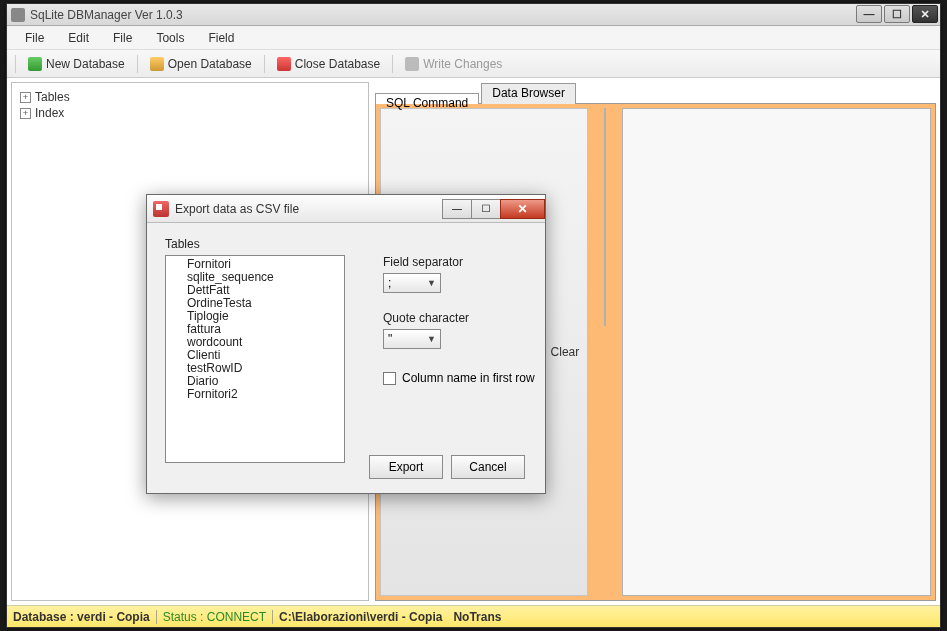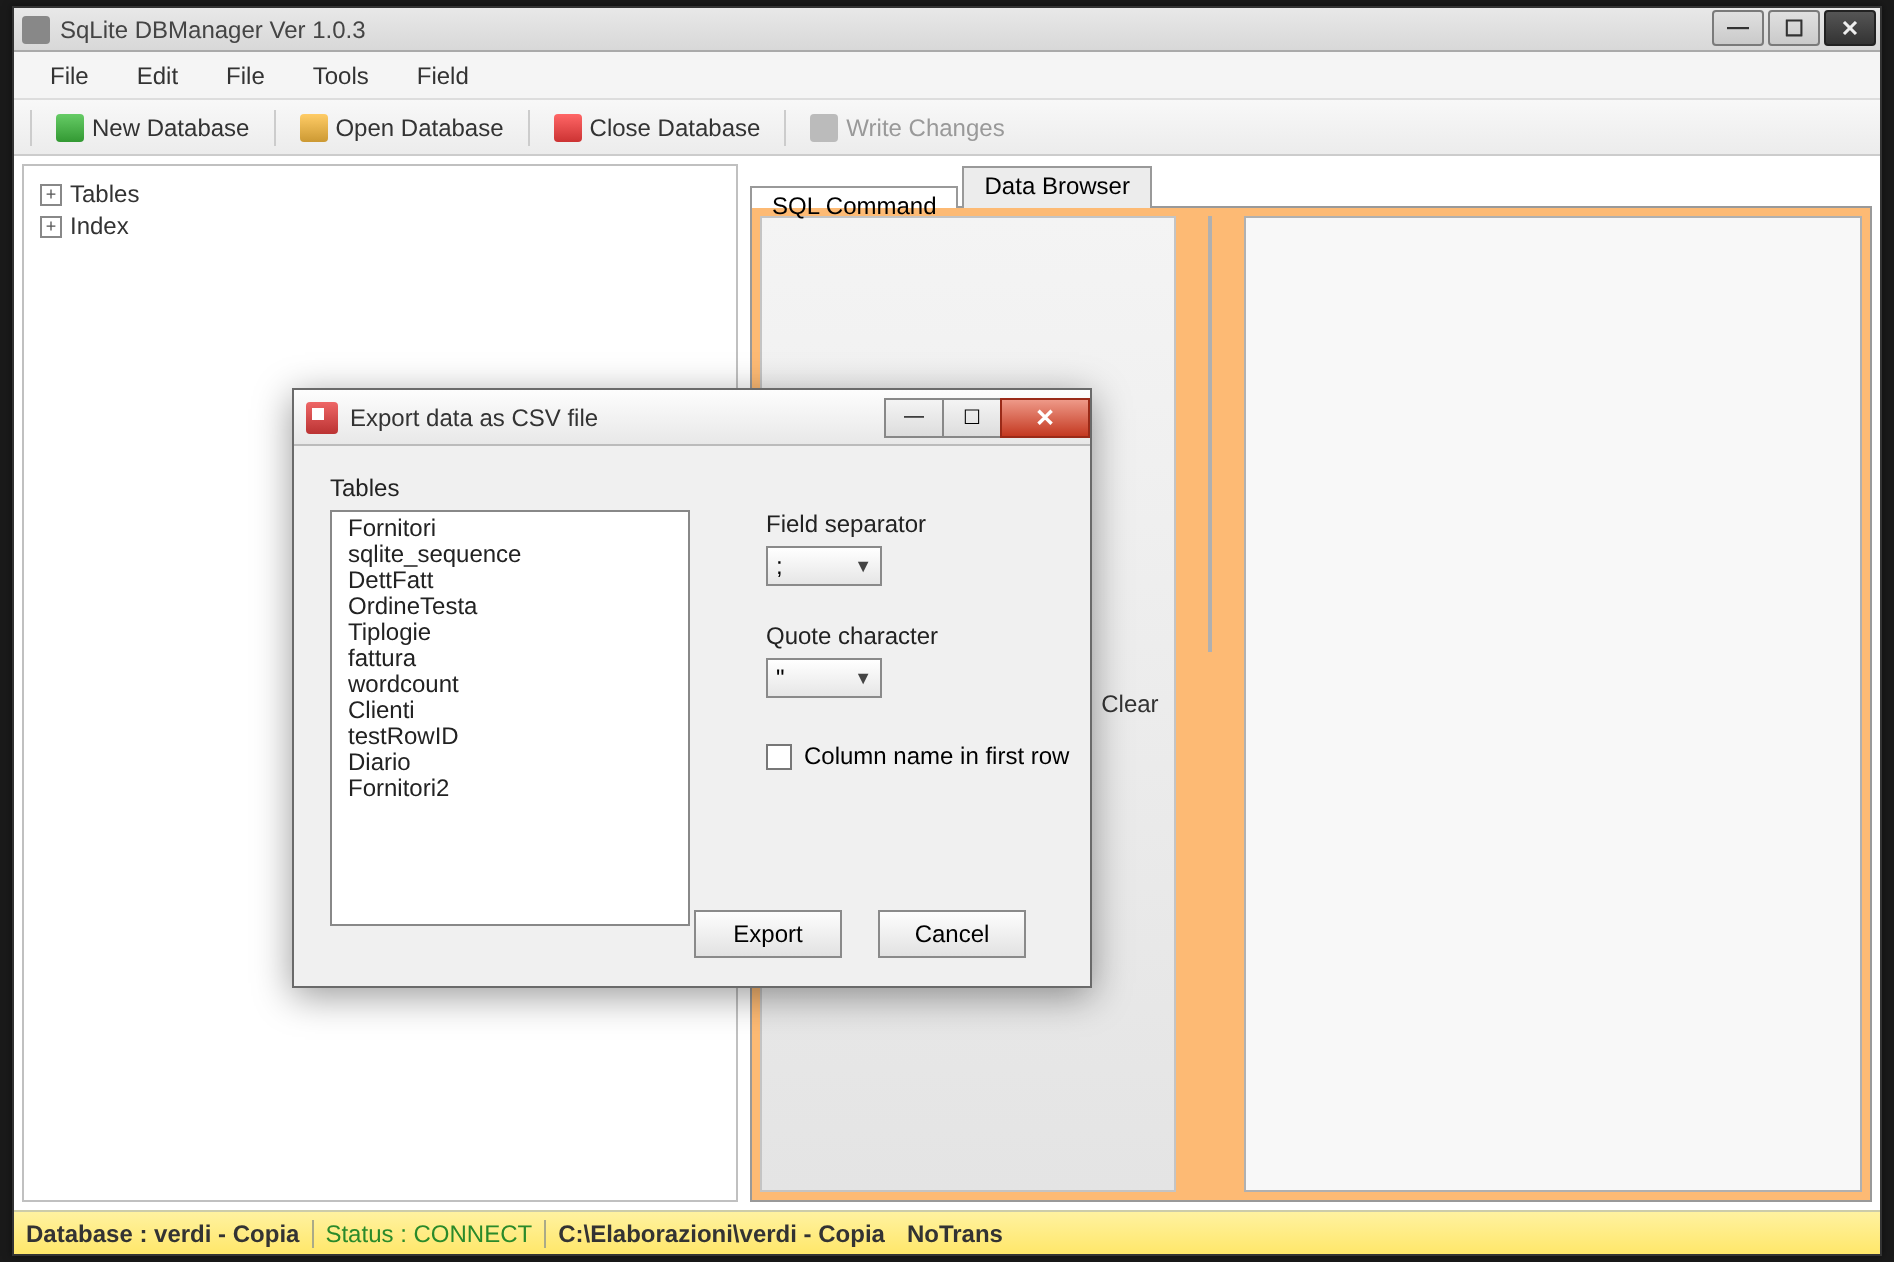--- a/index.html
+++ b/index.html
@@ -84,32 +84,32 @@
     .dlg-icon { width:16px; height:16px; margin-right:6px; background:linear-gradient(#e66,#b33); border-radius:2px; position:relative;}
     .dlg-icon::after{content:""; position:absolute; top:3px; left:3px; width:6px;height:6px; background:#fff;}
     .dlg-title { flex:1; color:#333;}
     .dlg-wc { display:flex; gap:0;}
     .dlg-btn { width:30px; height:20px; border:1px solid #888; display:flex;align-items:center;justify-content:center; font-size:10px; background:linear-gradient(#f4f4f4,#ddd); margin-left:-1px;}
     .dlg-btn.close { background:linear-gradient(#e98,#c43921); color:#fff; border-color:#9a2a18; width:45px;}
     .dlg-btn.close span{font-weight:bold; font-size:12px;}
     
     .dlg-body { flex:1; padding:14px 18px 10px 18px; position:relative;}
     .dlg-label { color:#222; margin-bottom:4px;}
-    .listbox { width:180px; height:208px; background:#fff; border:1px solid #888; padding:2px 8px; overflow:auto;}
+    .listbox { width:180px; height:208px; background:#fff; border:1px solid #888; padding:2px 21px; overflow:auto;}
     .listbox .li { padding:0; cursor:default; color:#222; line-height:13px;}
     
     .dlg-right { position:absolute; left:236px; top:14px; }
     .dlg-right .dlg-label { margin-top:18px;}
     .combo { width:58px; height:20px; border:1px solid #8a8a8a; background:linear-gradient(#fff,#e6e6e6); display:flex; align-items:center; padding:0 4px; justify-content:space-between; margin-bottom:10px;}
     .combo .arrow { font-size:9px; color:#444;}
     
     .chk-row { display:flex; align-items:center; gap:6px; margin-top:22px;}
     .chk { width:13px; height:13px; border:1px solid #777; background:#fff;}
     
-    .dlg-buttons { position:absolute; bottom:14px; right:32px; display:flex; gap:18px;padding-left:30px;}
+    .dlg-buttons { position:absolute; bottom:14px; right:20px; display:flex; gap:8px;padding-left:30px;}
     .push-btn { width:74px; height:24px; border:1px solid #8a8a8a; background:linear-gradient(#fdfdfd,#e2e2e2); display:flex;align-items:center;justify-content:center; cursor:default;}
   </style>
 </head>
 <body>
 
 <div class="main-window">
 
   <div class="titlebar">
     <span class="titlebar-icon"></span>
     <span class="titlebar-text">SqLite DBManager Ver 1.0.3</span>

